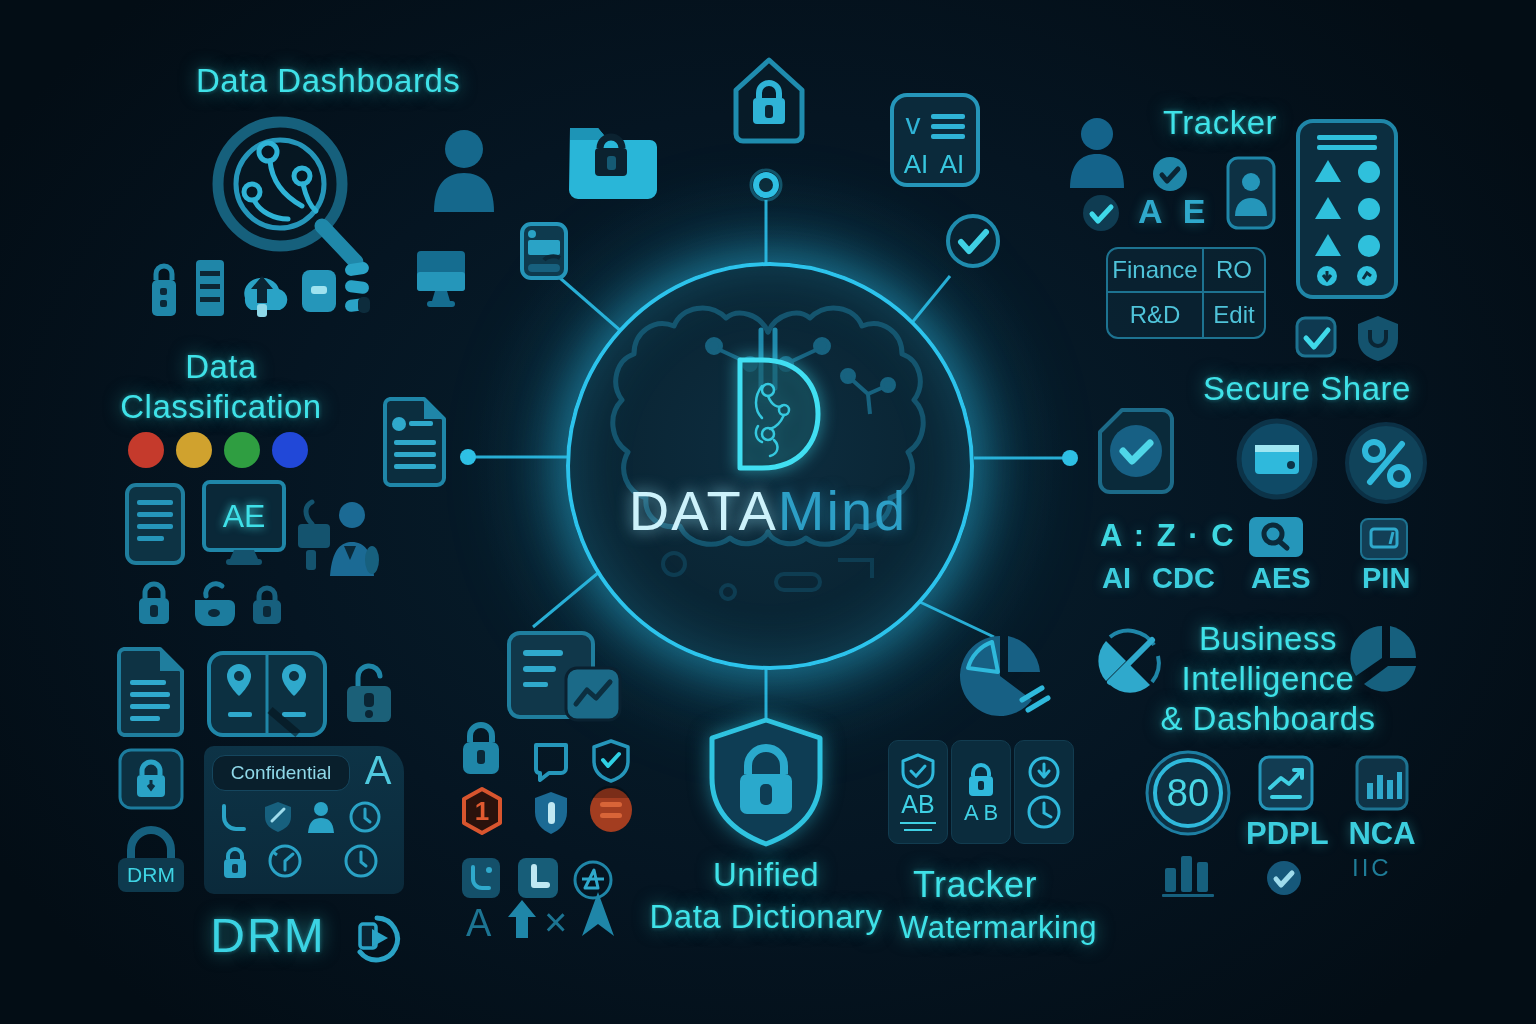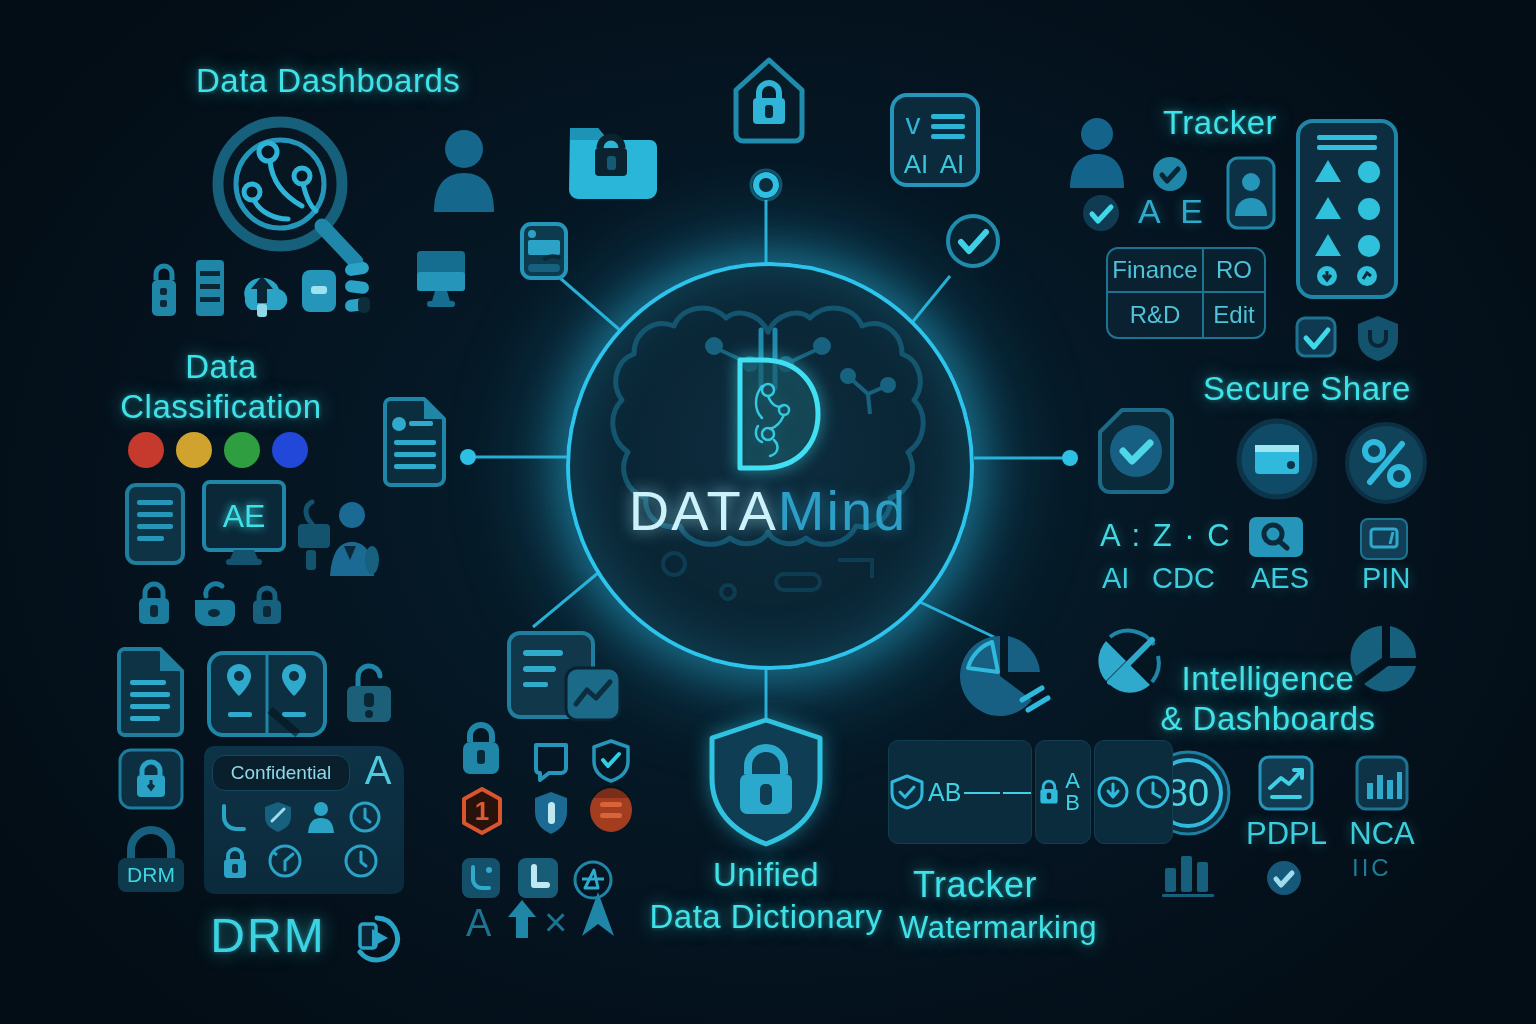--- a/index.html
+++ b/index.html
@@ -5,42 +5,42 @@
   html,body{margin:0;padding:0;background:#000;}
   #canvas{position:relative;width:1536px;height:1024px;overflow:hidden;
     font-family:"Liberation Sans",sans-serif;
     background:
       radial-gradient(420px 420px at 768px 462px, rgba(18,70,96,.55), rgba(6,24,36,0) 70%),
       radial-gradient(900px 700px at 768px 500px, #07202e 0%, #051522 55%, #030d15 100%);
   }
   .abs{position:absolute;}
   .ttl{color:#3fe2e8;text-shadow:0 0 18px rgba(63,226,232,.55),0 0 4px rgba(63,226,232,.4);
     font-size:33px;letter-spacing:.5px;text-align:center;white-space:nowrap;}
-  .sub{color:#3ccede;text-shadow:0 0 12px rgba(60,206,222,.4);white-space:nowrap;}
+  .sub{color:#3ccede;text-shadow:0 0 12px rgba(60,206,222,.4);white-space:nowrap;font-weight:bold;}
   .dim{color:#1f7d98;white-space:nowrap;}
   .ring{position:absolute;left:566px;top:262px;width:400px;height:400px;border-radius:50%;
     border:4px solid #2cc3ec;
     background:radial-gradient(circle at 50% 45%, #0d2d3f 0%, #0a2534 55%, #0b2736 100%);
     box-shadow:0 0 48px 8px rgba(44,195,236,.45), 0 0 110px 20px rgba(44,195,236,.18),
       inset 0 0 60px rgba(44,195,236,.22);}
   .brand{position:absolute;left:566px;top:478px;width:404px;text-align:center;font-size:56px;
     letter-spacing:2px;white-space:nowrap;}
   .brand .b1{color:#cdf2fb;text-shadow:0 0 16px rgba(150,230,250,.8);}
   .brand .b2{color:#2d9fc6;text-shadow:0 0 14px rgba(45,159,198,.6);}
   .ptable{position:absolute;left:1106px;top:247px;width:156px;height:88px;border:2px solid #1d7391;
     border-radius:12px;display:grid;grid-template-columns:96px 1fr;grid-template-rows:1fr 1fr;
     background:rgba(12,44,60,.55);}
   .ptable div{display:flex;align-items:center;justify-content:center;font-size:24px;color:#4fc3d9;
     border-color:#1d7391;}
   .ptable .c1{border-right:2px solid #1d7391;border-bottom:2px solid #1d7391;}
   .ptable .c2{border-bottom:2px solid #1d7391;}
   .ptable .c3{border-right:2px solid #1d7391;}
   .wmpanel{position:absolute;left:888px;top:740px;width:186px;height:104px;display:flex;gap:3px;}
   .wmcell{flex:1;background:#0b2c3d;border:1px solid #123c50;border-radius:10px;display:flex;
-    align-items:center;justify-content:center;gap:3px;}
+    flex-direction:column;align-items:center;justify-content:center;gap:3px;}
   .wmab{font-size:25px;color:#3fd0e4;line-height:1;}
   .wmul{width:36px;height:2px;background:#3fd0e4;margin-top:2px;}
   .confpanel{position:absolute;left:204px;top:746px;width:200px;height:148px;
     background:linear-gradient(#0d3346,#0b2a3b);border-radius:10px 26px 10px 10px;}
   .conflabel{position:absolute;left:8px;top:9px;width:136px;height:34px;background:#091f2c;
     border:1px solid #15465e;border-radius:13px;display:flex;align-items:center;justify-content:center;
     font-size:19px;color:#8fd8e8;}
   .confA{position:absolute;left:152px;top:2px;width:44px;text-align:center;font-size:40px;color:#4fc9de;}
   .gaugeTxt{font-size:38px;fill:#49d7e6;}
   svg{display:block;}
@@ -320,20 +320,21 @@
   <div class="abs sub" style="left:1362px;top:562px;font-size:29px">PIN</div>
 
   <svg class="abs" style="left:1096px;top:626px" width="68" height="70" viewBox="0 0 68 70">
     <path d="M30,35 L10,15 A30,30 0 0 0 10,55 Z" fill="#2fa9cc"></path>
     <path d="M34,39 L14,59 A30,30 0 0 0 54,59 Z" fill="#2fa9cc"></path>
     <path d="M14,11 A30,30 0 0 1 58,19" fill="none" stroke="#1f86a8" stroke-width="4"></path>
     <path d="M62,30 A30,30 0 0 1 56,56" fill="none" stroke="#1f86a8" stroke-width="4"></path>
     <line x1="14" y1="56" x2="56" y2="14" stroke="#2fa9cc" stroke-width="6" stroke-linecap="round"></line>
   </svg>
 
+  <div class="abs ttl" style="left:1148px;top:620px;width:240px">Business</div>
   <div class="abs ttl" style="left:1148px;top:660px;width:240px">Intelligence</div>
   <div class="abs ttl" style="left:1148px;top:700px;width:240px">&amp; Dashboards</div>
 
   <svg class="abs" style="left:1350px;top:622px" width="70" height="76" viewBox="0 0 70 76">
     <path d="M32,36 L32,4 A32,32 0 0 0 6,54 Z" fill="#16607e"></path>
     <path d="M40,4 A32,32 0 0 1 66,36 L40,36 Z" fill="#16607e"></path>
     <path d="M38,44 L66,44 A32,32 0 0 1 14,62 Z" fill="#16607e"></path>
   </svg>
 
   <svg class="abs" style="left:1144px;top:748px" width="88" height="90" viewBox="0 0 88 90">

